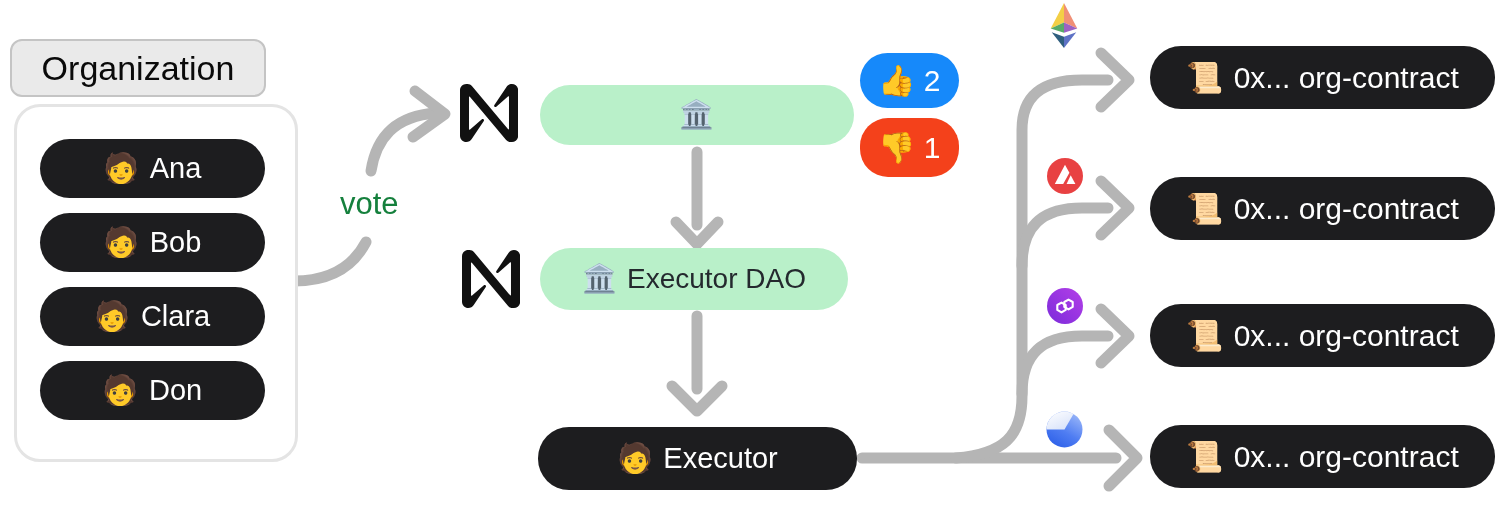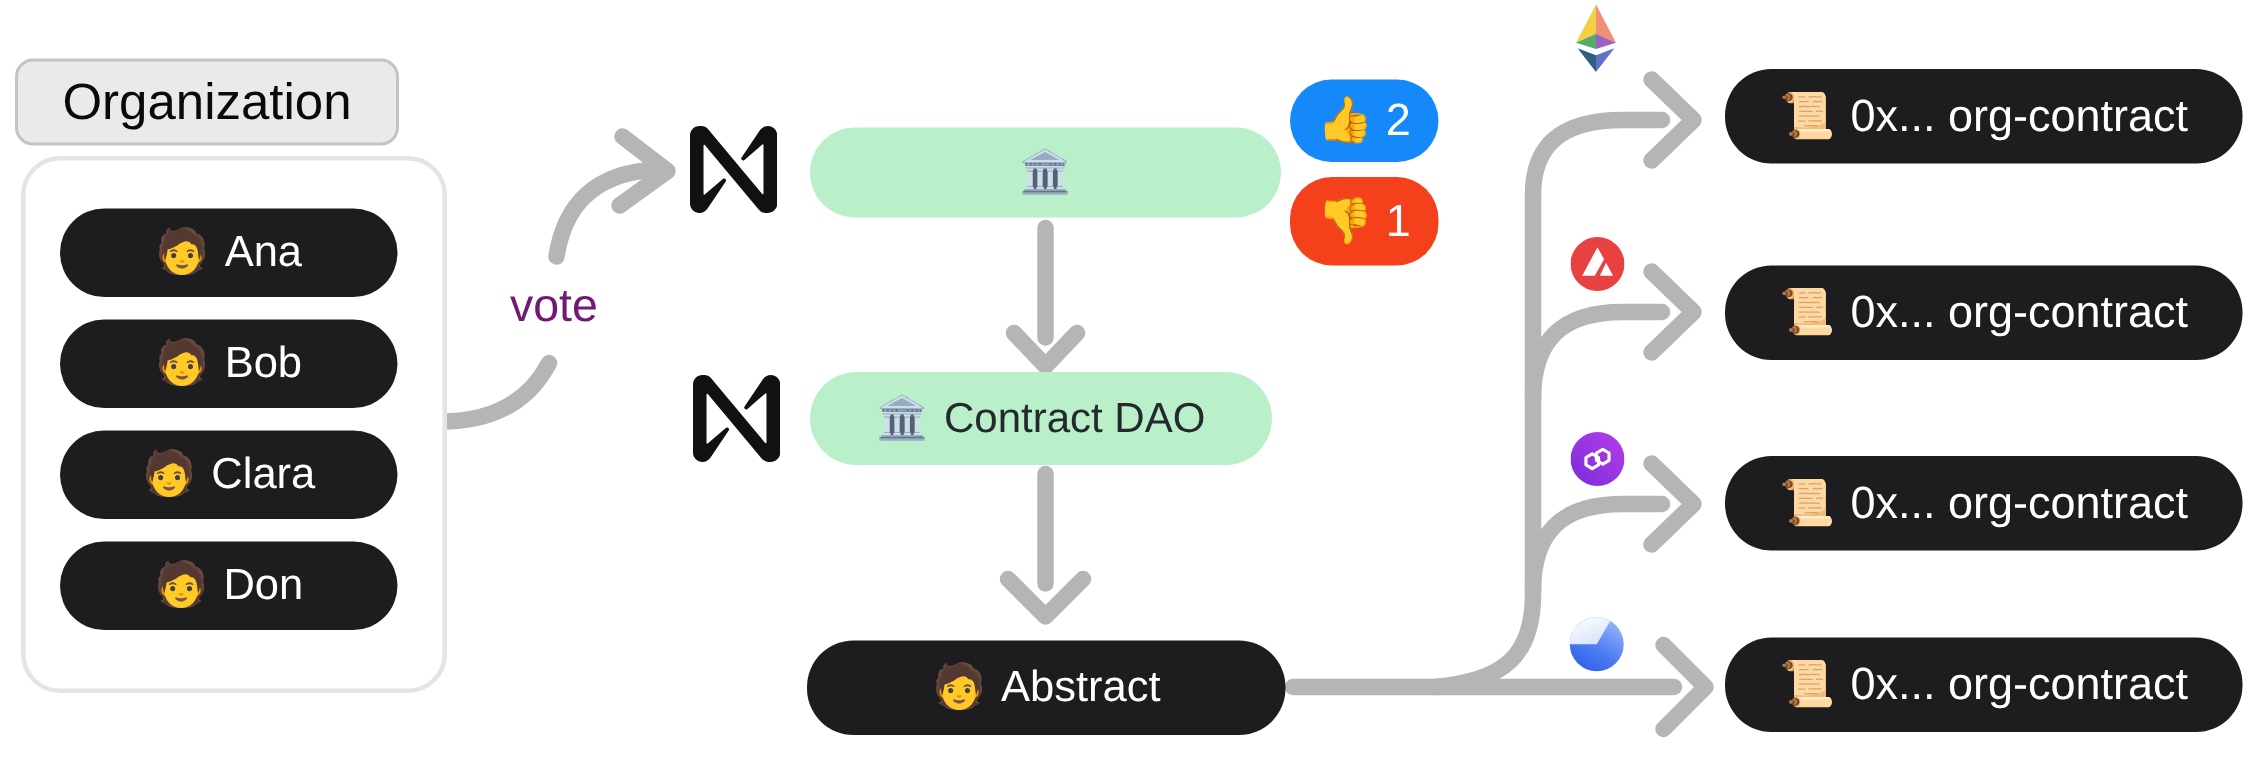--- a/index.html
+++ b/index.html
@@ -14,21 +14,21 @@
         color:#0a0a0a;font-size:34px;font-weight:500;}
   .members-box{background:#fff;border:3px solid #e4e4e4;border-radius:26px;}
   .pill{display:flex;align-items:center;justify-content:center;gap:10px;white-space:nowrap;}
   .pill-dark{background:#1d1d1f;color:#ffffff;border-radius:31px;font-size:29px;}
   .pill-green{background:#b9f0c9;color:#24292e;border-radius:31px;font-size:28px;}
   .pill-target{background:#1d1d1f;color:#ffffff;border-radius:31px;font-size:30px;}
   .badge{display:flex;align-items:center;justify-content:center;gap:8px;
          color:#fff;font-size:30px;font-weight:500;border-radius:28px;}
   .badge-up{background:#1689fa;}
   .badge-down{background:#f4411b;}
-  .vote-label{font-size:31px;color:#701a75;}
+  .vote-label{font-size:31px;color:#15803d;}
   .emoji{line-height:1;}
 </style>
 </head>
 <body>
 
 <div class="stage">
 
   <svg class="wires" width="1512" height="511" viewBox="0 0 1512 511">
 
     <path class="wire" d="M294 281 C330 281 353 267 366 242"></path>
@@ -99,26 +99,26 @@
   </div>
 
   <div class="abs" style="left:462px;top:250px;width:58px;height:58px;">
     <svg viewBox="0 0 90.1 90" width="58" height="58">
         <path fill="#111111" d="M72.2,4.6L53.4,32.5c-1.3,1.9,1.2,4.2,3,2.6L74.9,19c0.5-0.4,1.2-0.1,1.2,0.6v50.3c0,0.7-0.9,1-1.3,0.5l-56-67C17,1.2,14.4,0,11.7,0h-2C4.4,0,0,4.4,0,9.8v70.4C0,85.6,4.4,90,9.8,90c3.4,0,6.6-1.8,8.4-4.6l18.8-27.9c1.3-1.9-1.2-4.2-3-2.6L15.2,71c-0.5,0.4-1.2,0.1-1.2-0.6V20.1c0-0.7,0.9-1,1.3-0.5l56,67c1.8,2.2,4.5,3.4,7.3,3.4h2c5.4,0,9.8-4.4,9.8-9.8V9.8c0-5.4-4.4-9.8-9.8-9.8C77.3,0,74.1,1.8,72.2,4.6z"></path>
       </svg>
   </div>
 
   <div class="abs pill pill-green" style="left:540px;top:248px;width:308px;height:62px;">
     <span class="emoji">🏛️</span>
-    <span>Contract DAO</span>
+    <span>Executor DAO</span>
   </div>
 
   <div class="abs pill pill-dark" style="left:538px;top:427px;width:319px;height:63px;">
     <span class="emoji">🧑</span>
-    <span>Abstract</span>
+    <span>Executor</span>
   </div>
 
   <div class="abs" style="left:1047px;top:3px;width:34px;height:45px;">
     <svg viewBox="0 0 32 44" width="34" height="45">
       <polygon points="16,0 16,19 3,25" fill="#f3cf45"></polygon>
       <polygon points="16,0 29,25 16,19" fill="#f08f76"></polygon>
       <polygon points="3,25 16,19 16,29" fill="#57ab68"></polygon>
       <polygon points="29,25 16,19 16,29" fill="#9b61c3"></polygon>
       <polygon points="4,28.5 16,33 16,44" fill="#2f5e7e"></polygon>
       <polygon points="28,28.5 16,33 16,44" fill="#5e72c5"></polygon>

